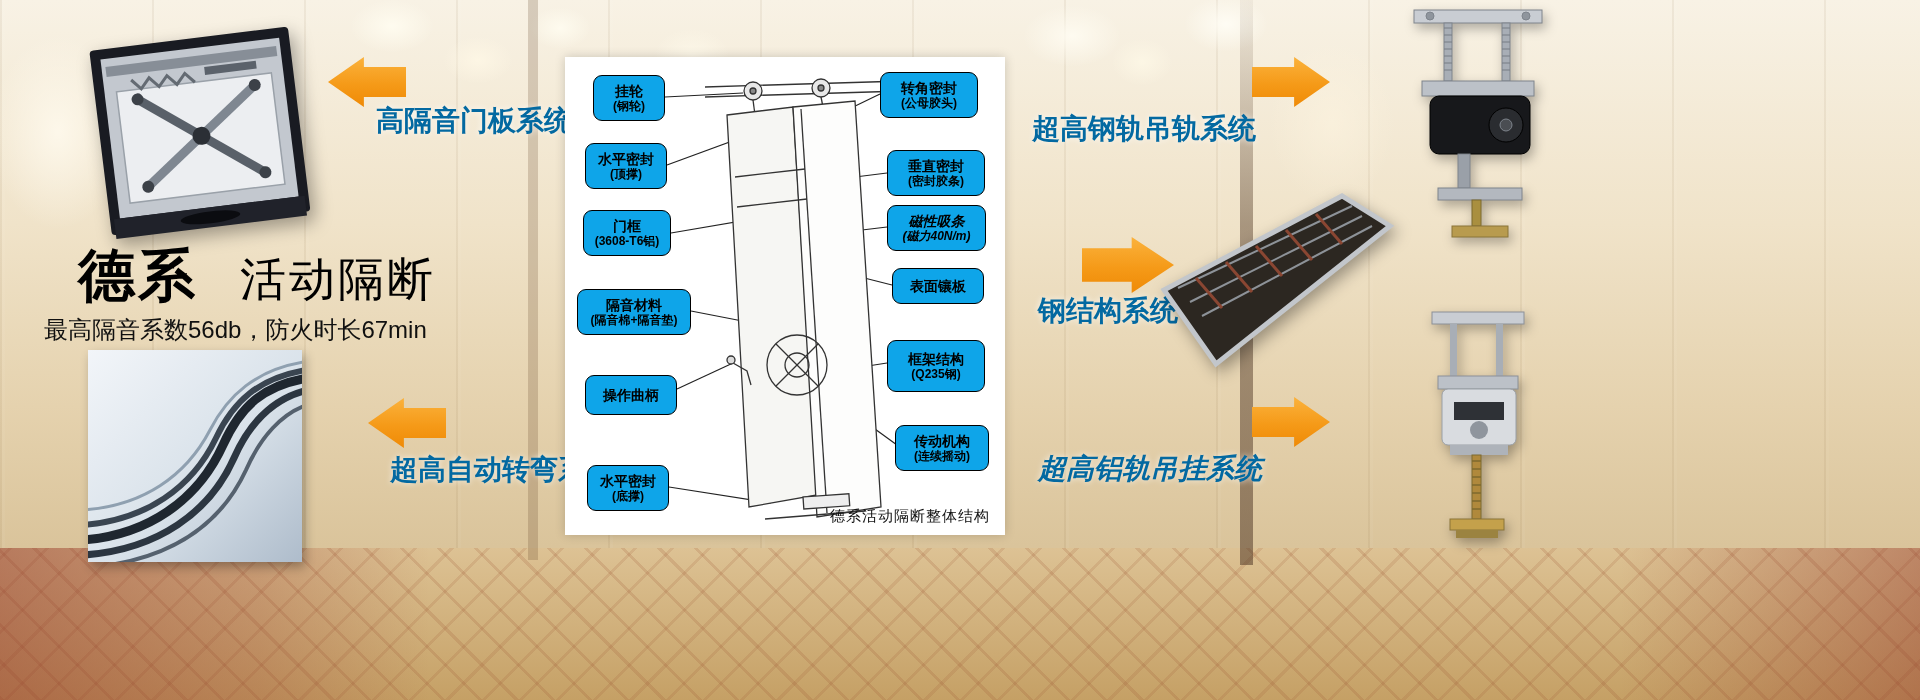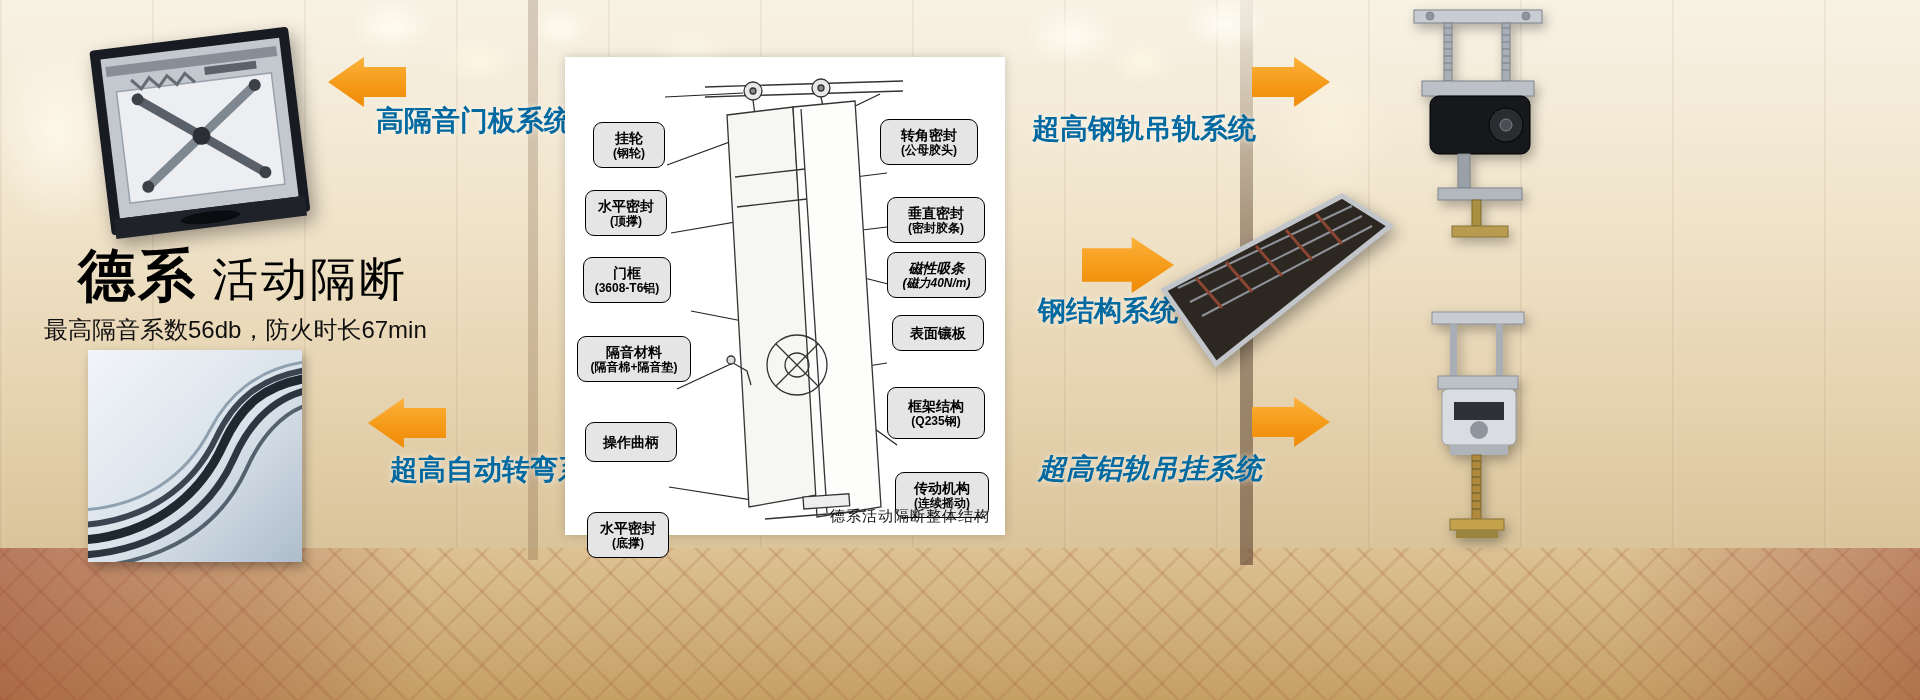--- a/index.html
+++ b/index.html
@@ -33,36 +33,36 @@
   .photo{position:absolute;}
   .photo-tl{left:84px;top:12px;filter:drop-shadow(5px 7px 9px rgba(0,0,0,.35));}
   .photo-bl{left:88px;top:350px;box-shadow:3px 5px 10px rgba(0,0,0,.3);}
   .photo-tr{left:1386px;top:4px;filter:drop-shadow(3px 5px 6px rgba(0,0,0,.3));}
   .photo-mr{left:1156px;top:186px;filter:drop-shadow(4px 6px 8px rgba(0,0,0,.35));}
   .photo-br{left:1392px;top:308px;filter:drop-shadow(3px 5px 6px rgba(0,0,0,.3));}
   .photo svg{display:block;}
   
   .brand{position:absolute;left:78px;top:238px;display:flex;align-items:baseline;gap:14px;white-space:nowrap;}
   .brand-main{font-size:57px;font-weight:900;letter-spacing:3px;color:#000;text-align:center;}
-  .brand-suffix{font-size:46px;font-weight:500;letter-spacing:3px;color:#000;}
+  .brand-suffix{font-size:46px;font-weight:500;letter-spacing:3px;color:#000;margin-left:28px;}
   .tagline{position:absolute;left:44px;top:314px;font-size:24px;color:#101010;white-space:nowrap;}
   
   .arrow{position:absolute;background:linear-gradient(180deg,#fbb23c 0%,#f59a18 55%,#ef8a06 100%);
          filter:drop-shadow(2px 3px 3px rgba(0,0,0,.25));}
   .arrow.left {clip-path:polygon(100% 20%,46% 20%,46% 0%,0% 50%,46% 100%,46% 80%,100% 80%);}
   .arrow.right{clip-path:polygon(0% 20%,54% 20%,54% 0%,100% 50%,54% 100%,54% 80%,0% 80%);}
   .sys-label{position:absolute;font-size:28px;font-weight:700;color:#0369a1;white-space:nowrap;
              text-shadow:0 0 6px rgba(255,255,255,.8);}
   
   .panel{position:absolute;left:565px;top:57px;width:440px;height:478px;background:#fff;
          box-shadow:0 0 10px rgba(0,0,0,.18);}
   .panel .drawing{position:absolute;left:0;top:0;}
-  .callout{position:absolute;background:#e5e5e5;border:1.6px solid #000;border-radius:9px;
+  .callout{position:absolute;background:#0ea5e9;border:1.6px solid #000;border-radius:9px;
            display:flex;flex-direction:column;justify-content:center;align-items:center;
-           text-align:center;line-height:1.18;box-sizing:border-box;padding:9px;color:#000;margin-top:47px;}
+           text-align:center;line-height:1.18;box-sizing:border-box;padding:9px;color:#000;}
   .callout .t{font-size:14px;font-weight:700;}
   .callout .s{font-size:12px;font-weight:700;}
   .caption{position:absolute;left:256px;top:450px;width:178px;font-size:15px;color:#111;
            text-align:center;letter-spacing:1px;white-space:nowrap;}
 </style>
 </head>
 <body>
 
 <div class="stage">
 

